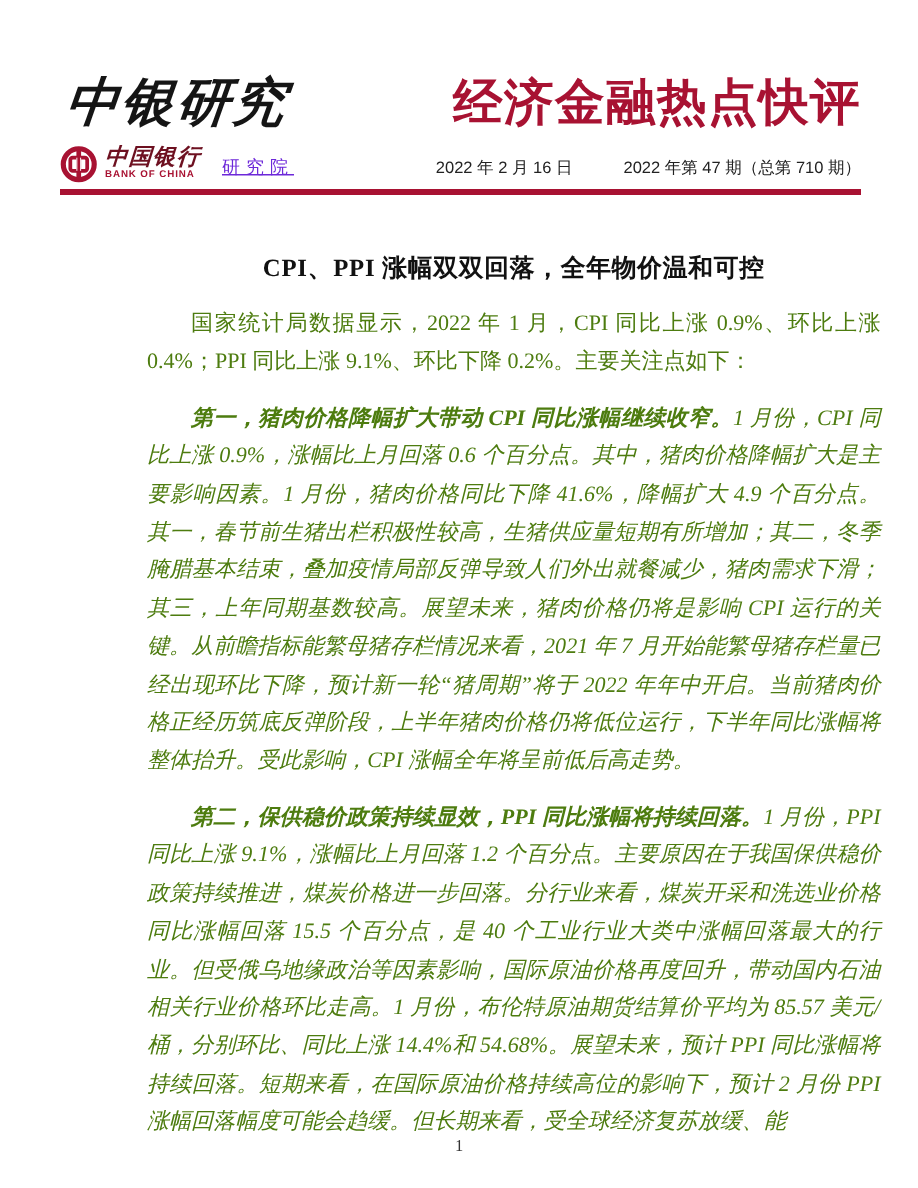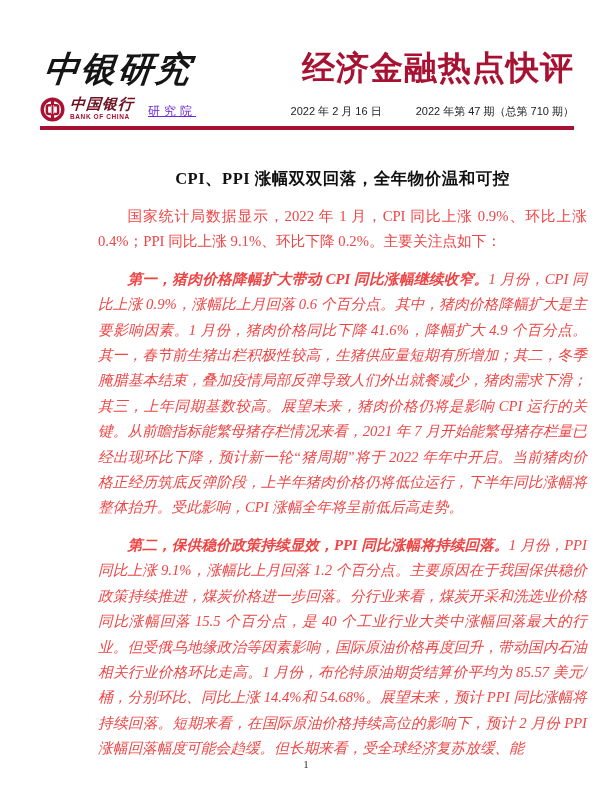--- a/index.html
+++ b/index.html
@@ -57,21 +57,21 @@
   .issue-meta .date { margin-right:34px; }
   .rule { height:4.5px; background:var(--accent); margin-top:4px; }
   
   .article { position:absolute; top:168px; left:62px; width:489px;margin-left:36px; }
   .article-title {
     text-align:center; font-size:16.5px; font-weight:700;
     letter-spacing:0.5px; margin-bottom:14px; color:#111;
   }
   .para {
     font-size:14.7px; line-height:25.4px; text-align:justify;
-    text-indent:2em; color:#ef4444;
+    text-indent:2em; color:#4d7c0f;
   }
   .para + .para { margin-top:12px;font-style:italic; }
   .para .lead { font-weight:700; }
   
   .page-num {
     position:absolute; bottom:22px; left:0; width:100%;
     text-align:center; font-size:11px; color:#333;
     font-family:"Liberation Serif","DejaVu Serif",serif;
   }
 </style>

